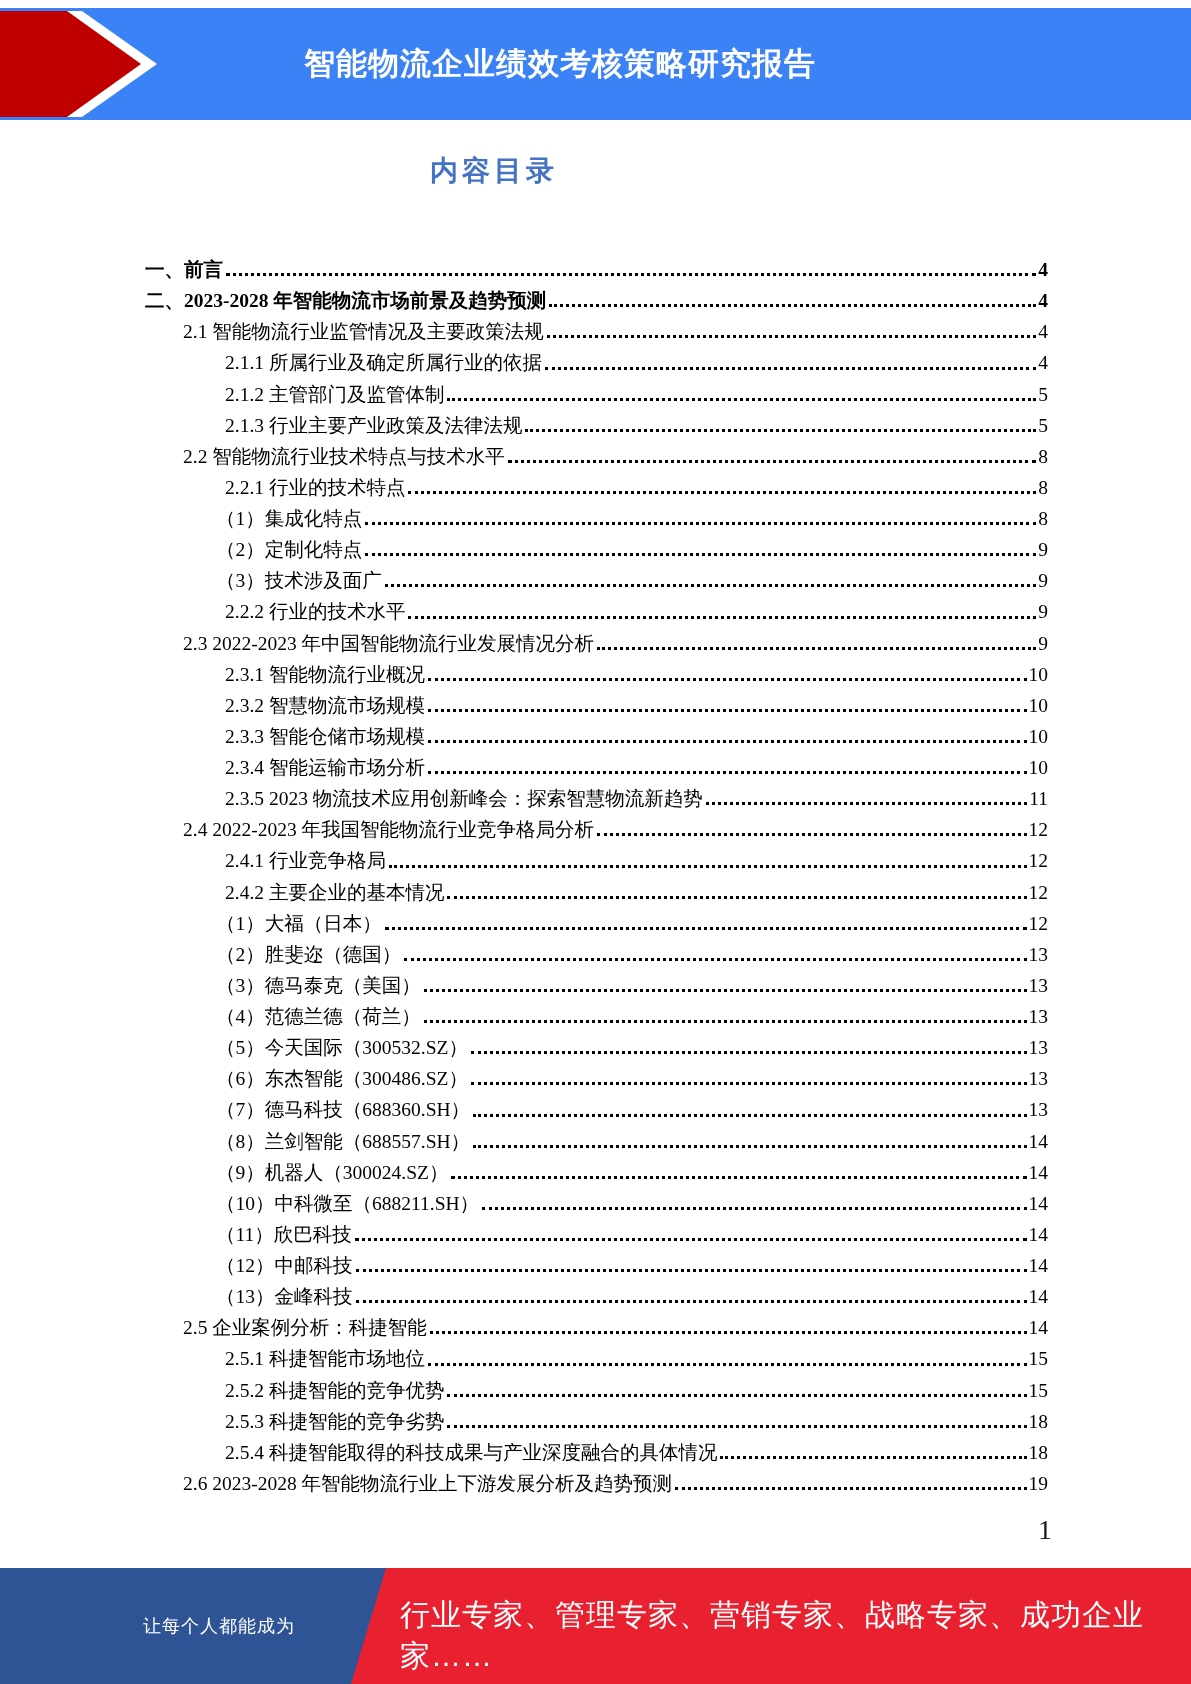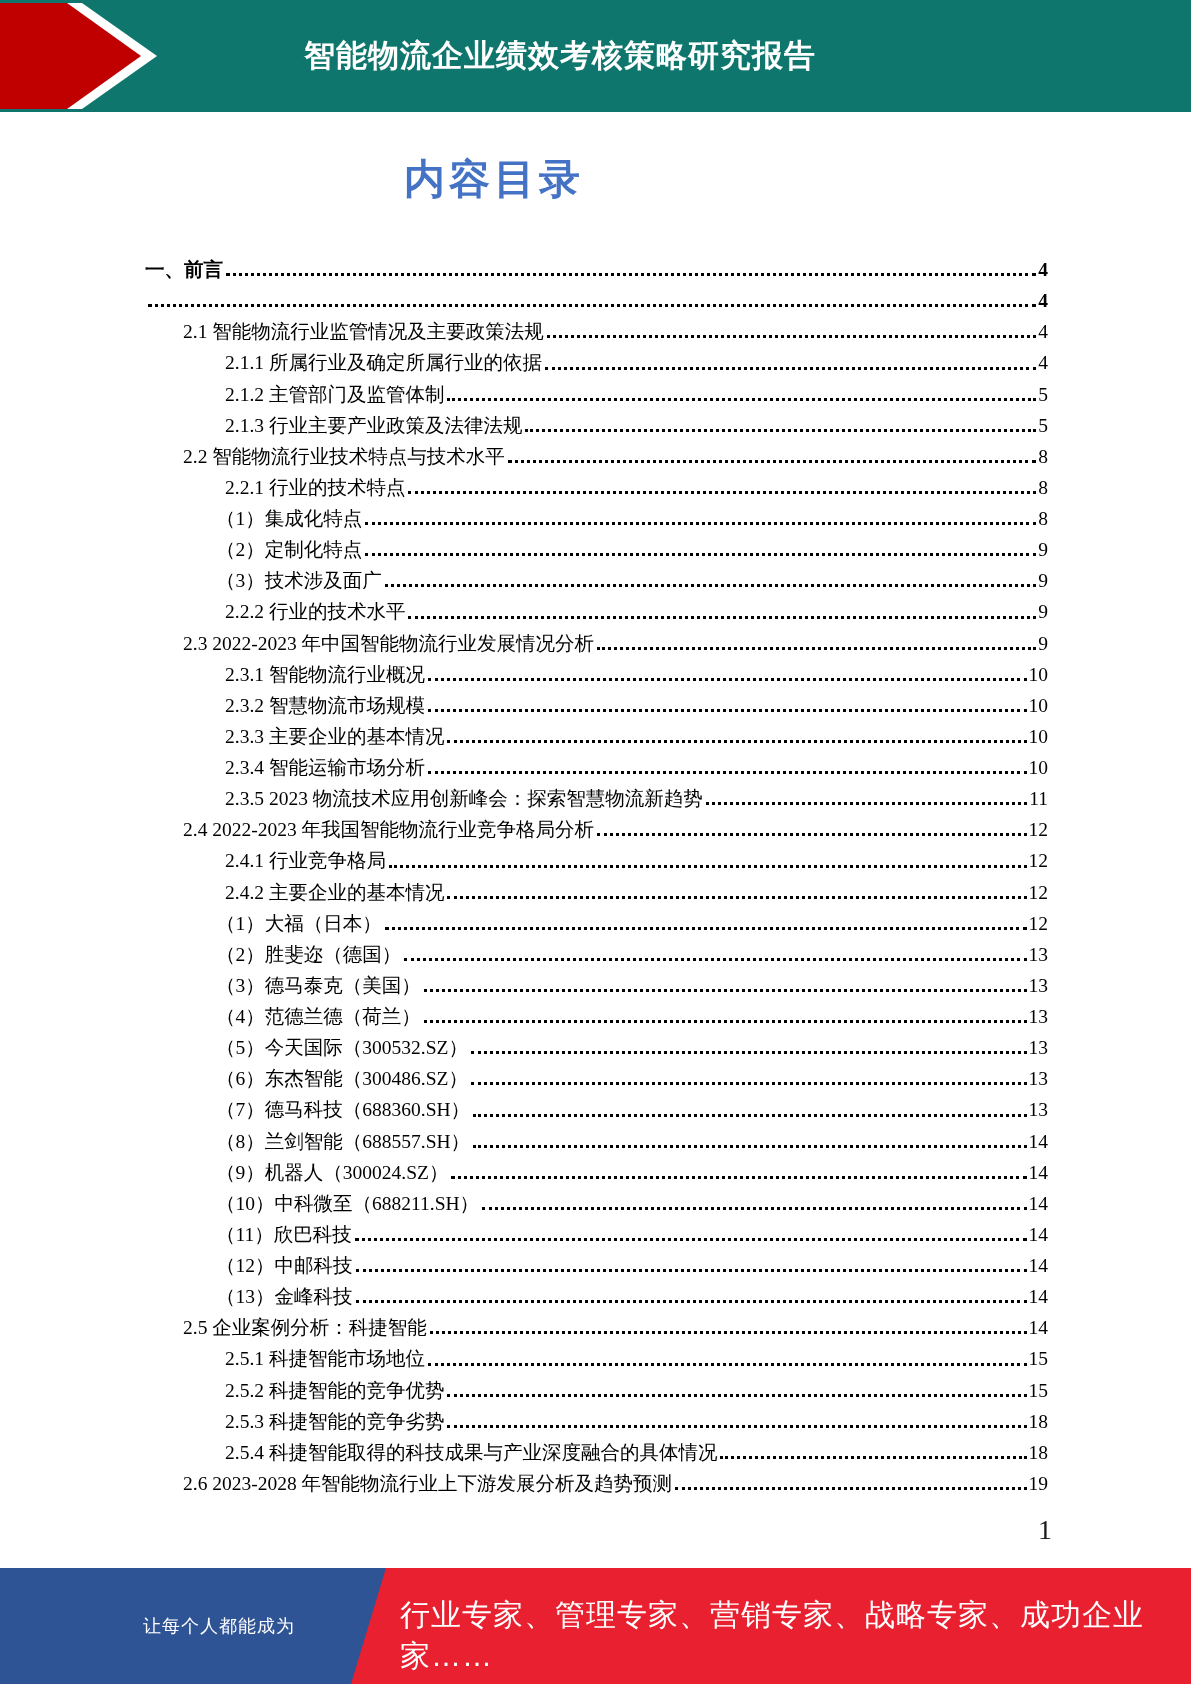--- a/index.html
+++ b/index.html
@@ -3,33 +3,33 @@
 <meta charset="utf-8">
 <style>
   html,body{margin:0;padding:0;background:#888;}
   .page{
     position:relative;width:1191px;height:1684px;background:#ffffff;
     margin:0 auto;overflow:hidden;
     font-family:"Liberation Serif","DejaVu Serif",serif;color:#000;
   }
 
   
-  .header{position:absolute;top:0;left:0;width:1191px;height:112px;background:#0f766e;}
+  .header{position:absolute;top:8px;left:0;width:1191px;height:112px;background:#3b82f6;}
   .arrow-wrap{position:absolute;top:0;left:0;width:170px;height:112px;}
   .header-title{
     position:absolute;top:0;left:60px;width:1000px;height:112px;
     display:flex;align-items:center;justify-content:center;
     color:#ffffff;font-family:"Liberation Sans","DejaVu Sans",sans-serif;
     font-weight:bold;font-size:31px;letter-spacing:1px;
   }
 
   
   .toc-heading{
     position:absolute;top:152px;left:0;width:988px;text-align:center;
-    color:#4472C4;font-weight:bold;font-size:41px;letter-spacing:4px;
+    color:#4472C4;font-weight:bold;font-size:28px;letter-spacing:4px;
   }
 
   
   .toc{position:absolute;top:254px;left:145px;width:903px;}
   .toc-row{
     display:flex;align-items:baseline;height:31.13px;
     font-size:19.5px;line-height:31.13px;white-space:nowrap;
   }
   .toc-row.bold{font-weight:bold;}
   .toc-row .lbl{flex:none;}
@@ -84,20 +84,21 @@
 
   <div class="toc-heading">内容目录</div>
 
   <div class="toc" id="toc-list">
       <div class="toc-row ind-1 bold">
         <span class="lbl">一、前言</span>
         <span class="leader"></span>
         <span class="pg">4</span>
       </div>
       <div class="toc-row ind-1 bold">
+        <span class="lbl">二、2023-2028 年智能物流市场前景及趋势预测</span>
         <span class="leader"></span>
         <span class="pg">4</span>
       </div>
       <div class="toc-row ind-2">
         <span class="lbl">2.1 智能物流行业监管情况及主要政策法规</span>
         <span class="leader"></span>
         <span class="pg">4</span>
       </div>
       <div class="toc-row ind-3">
         <span class="lbl">2.1.1 所属行业及确定所属行业的依据</span>
@@ -153,21 +154,21 @@
         <span class="lbl">2.3.1 智能物流行业概况</span>
         <span class="leader"></span>
         <span class="pg">10</span>
       </div>
       <div class="toc-row ind-3">
         <span class="lbl">2.3.2 智慧物流市场规模</span>
         <span class="leader"></span>
         <span class="pg">10</span>
       </div>
       <div class="toc-row ind-3">
-        <span class="lbl">2.3.3 主要企业的基本情况</span>
+        <span class="lbl">2.3.3 智能仓储市场规模</span>
         <span class="leader"></span>
         <span class="pg">10</span>
       </div>
       <div class="toc-row ind-3">
         <span class="lbl">2.3.4 智能运输市场分析</span>
         <span class="leader"></span>
         <span class="pg">10</span>
       </div>
       <div class="toc-row ind-3">
         <span class="lbl">2.3.5 2023 物流技术应用创新峰会：探索智慧物流新趋势</span>

